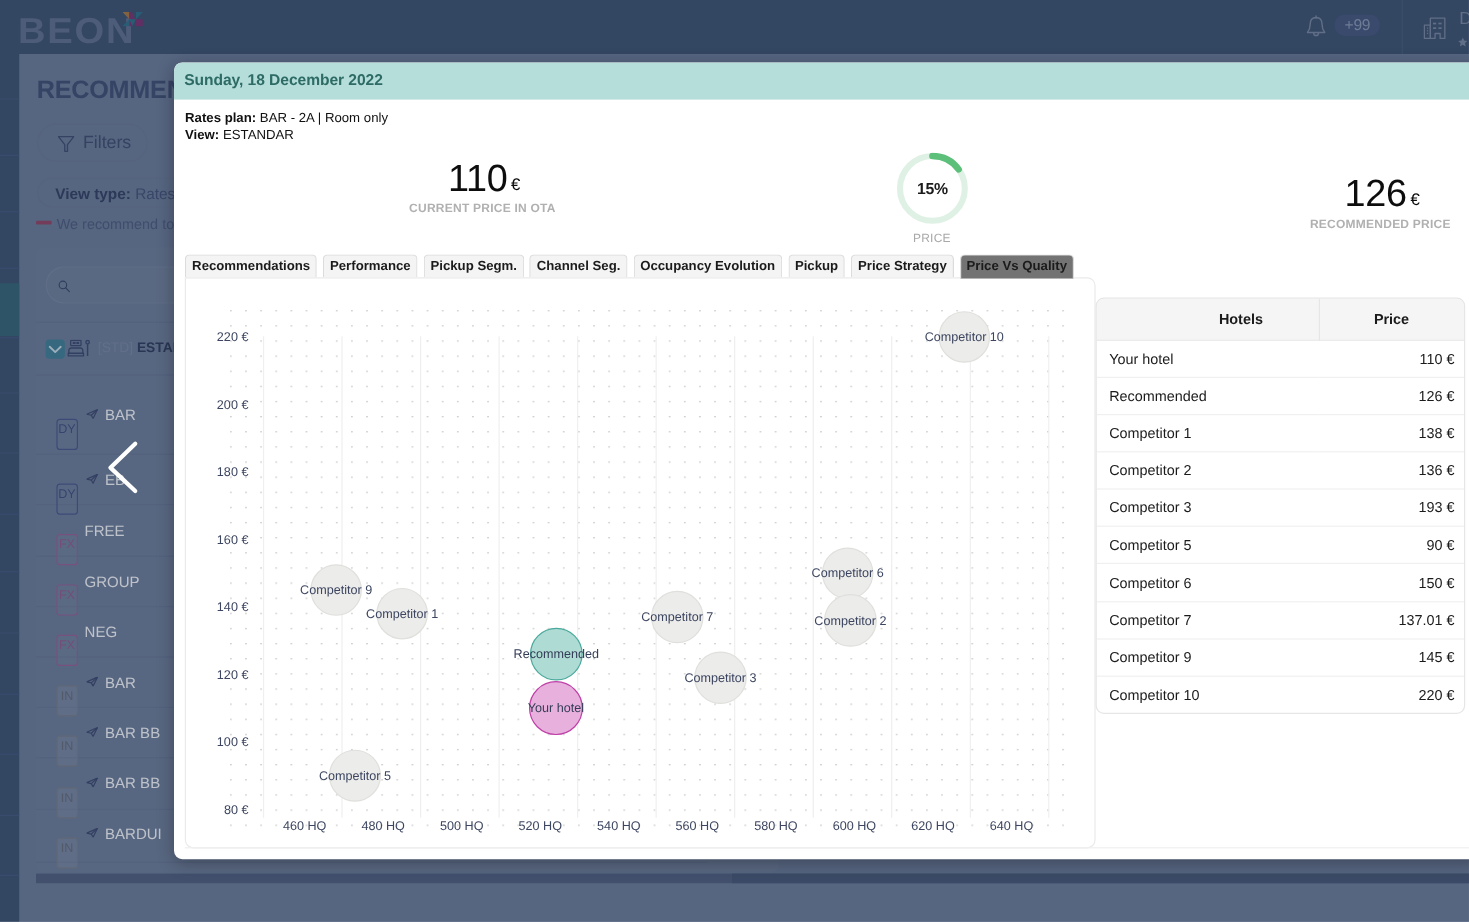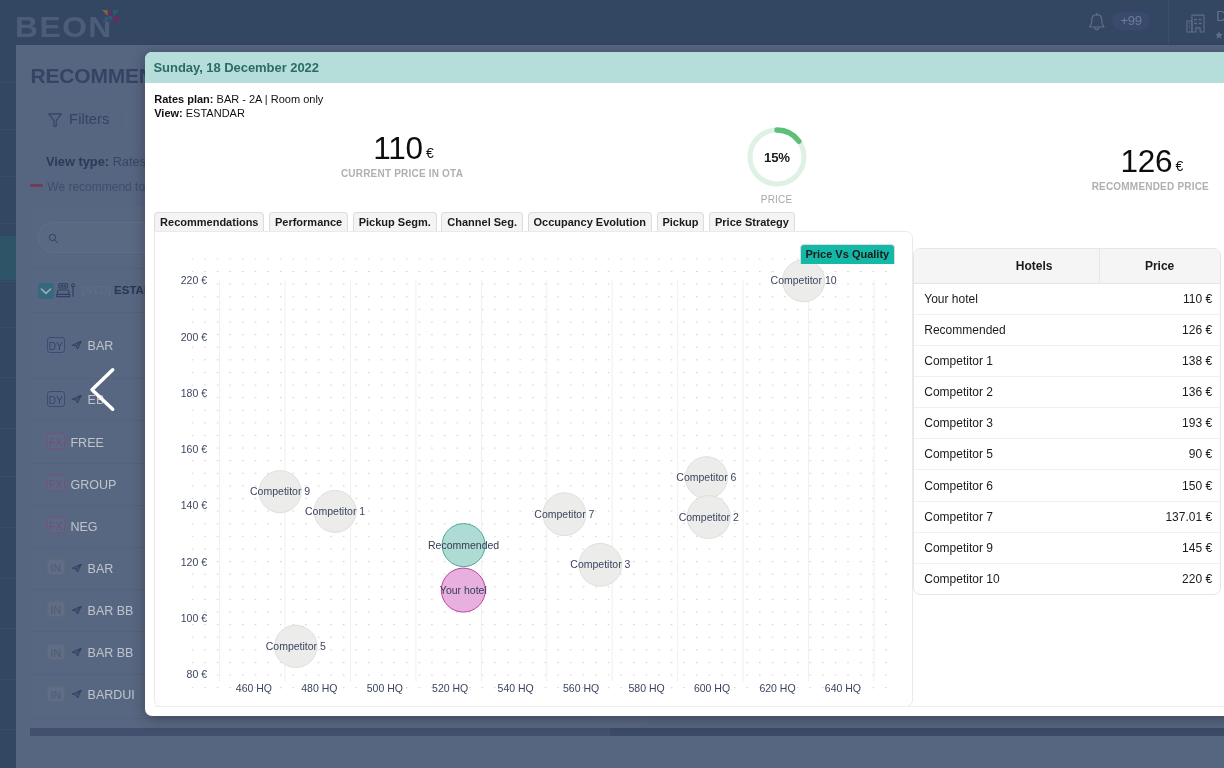--- a/index.html
+++ b/index.html
@@ -66,40 +66,40 @@
   .donut { position:absolute; left:601.6px; top:74.8px; width:60px; height:60px; }
   .donutlabel { position:absolute; left:571.6px; top:142.4px; width:120px; text-align:center; font-size:10px;
                 color:#a8a8a8; letter-spacing:.2px;}
 
   .recprice { position:absolute; left:804.3px; top:94.4px; width:402px; text-align:center; }
 
   .tabs { position:absolute; left:9.2px; top:159.7px; display:flex; gap:4.7px; }
   .tab { height:19px; border:1px solid #dcdcdc; border-bottom:none; border-radius:4px 4px 0 0;
          background:#f4f4f4; font-size:11px; font-weight:700; color:#1b1b1b; padding:0 4.9px; line-height:18px;
          white-space:nowrap; }
-  .tab.active { background:#14b8a6; border-color:#dcdcdc; position:relative; z-index:4; height:20px; margin-bottom:-1px;margin-top:32px;}
+  .tab.active { background:#737373; border-color:#dcdcdc; position:relative; z-index:4; height:20px; margin-bottom:-1px;}
 
   .chartcard { position:absolute; left:8.7px; top:178.5px; width:759px; height:476.5px; background:#fff;
                border:1px solid #eaeaea; border-radius:7px; border-top-left-radius:0;}
   .tablecard { position:absolute; left:767.6px; top:196.4px; width:308px; background:#fff;
                border:1px solid #e6e6e6; border-radius:7px; overflow:hidden;}
 
   .modalfooterline { position:absolute; left:8.7px; top:654.4px; right:0; height:1px; background:#efefef; }
   .ficon { position:absolute; left:16.2px; top:8.8px; width:14.2px; height:14px;}
   .sicon { position:absolute; left:9.5px; top:10.1px; width:10.9px; height:11.2px;}
   .prevchev { position:absolute; left:88px; top:365px; width:29px; height:49px; z-index:6;}
 
   .lhead { position:absolute; left:38px; top:283px; }
   .cbx { position:absolute; left:0; top:0; width:16px; height:16px; border-radius:3px; background:#3d7f94;
          display:block; }
   .bedic { position:absolute; left:18px; top:0; width:20px; height:16px; }
   .ghd { position:absolute; left:43.5px; top:1.4px; font-size:11.5px; color:#2a3556; white-space:nowrap; }
   .ghd .dim { color:#7c88a4; }
   .lrowwrap { position:absolute; left:46.6px; height:18.4px; }
-  .tagbox { position:absolute; left:0; top:0; width:18.4px; height:16px; border:1px solid; border-radius:3px;
+  .tagbox { position:absolute; left:0; top:12px; width:18.4px; height:26px; border:1px solid; border-radius:3px;
             font-size:10.5px; font-weight:400; text-align:center; line-height:17px; background:transparent; }
   .planeic { position:absolute; left:25.5px; top:4.6px; width:9.5px; height:8.2px; }
   .lrowname { position:absolute; left:41px; top:2.6px; font-size:12.5px; color:#ffffff; white-space:nowrap;}
   .lrowname.noplane { left:23.9px; }
 
   .occline { display:flex; align-items:center; justify-content:center; gap:2px; }
   .pax { width:11px; height:12px; }
 
   #ptable { width:100%; border-collapse:collapse; }
   #ptable th { background:#f5f5f5; font-size:12px; font-weight:700; color:#1b1b1b; height:34px;

